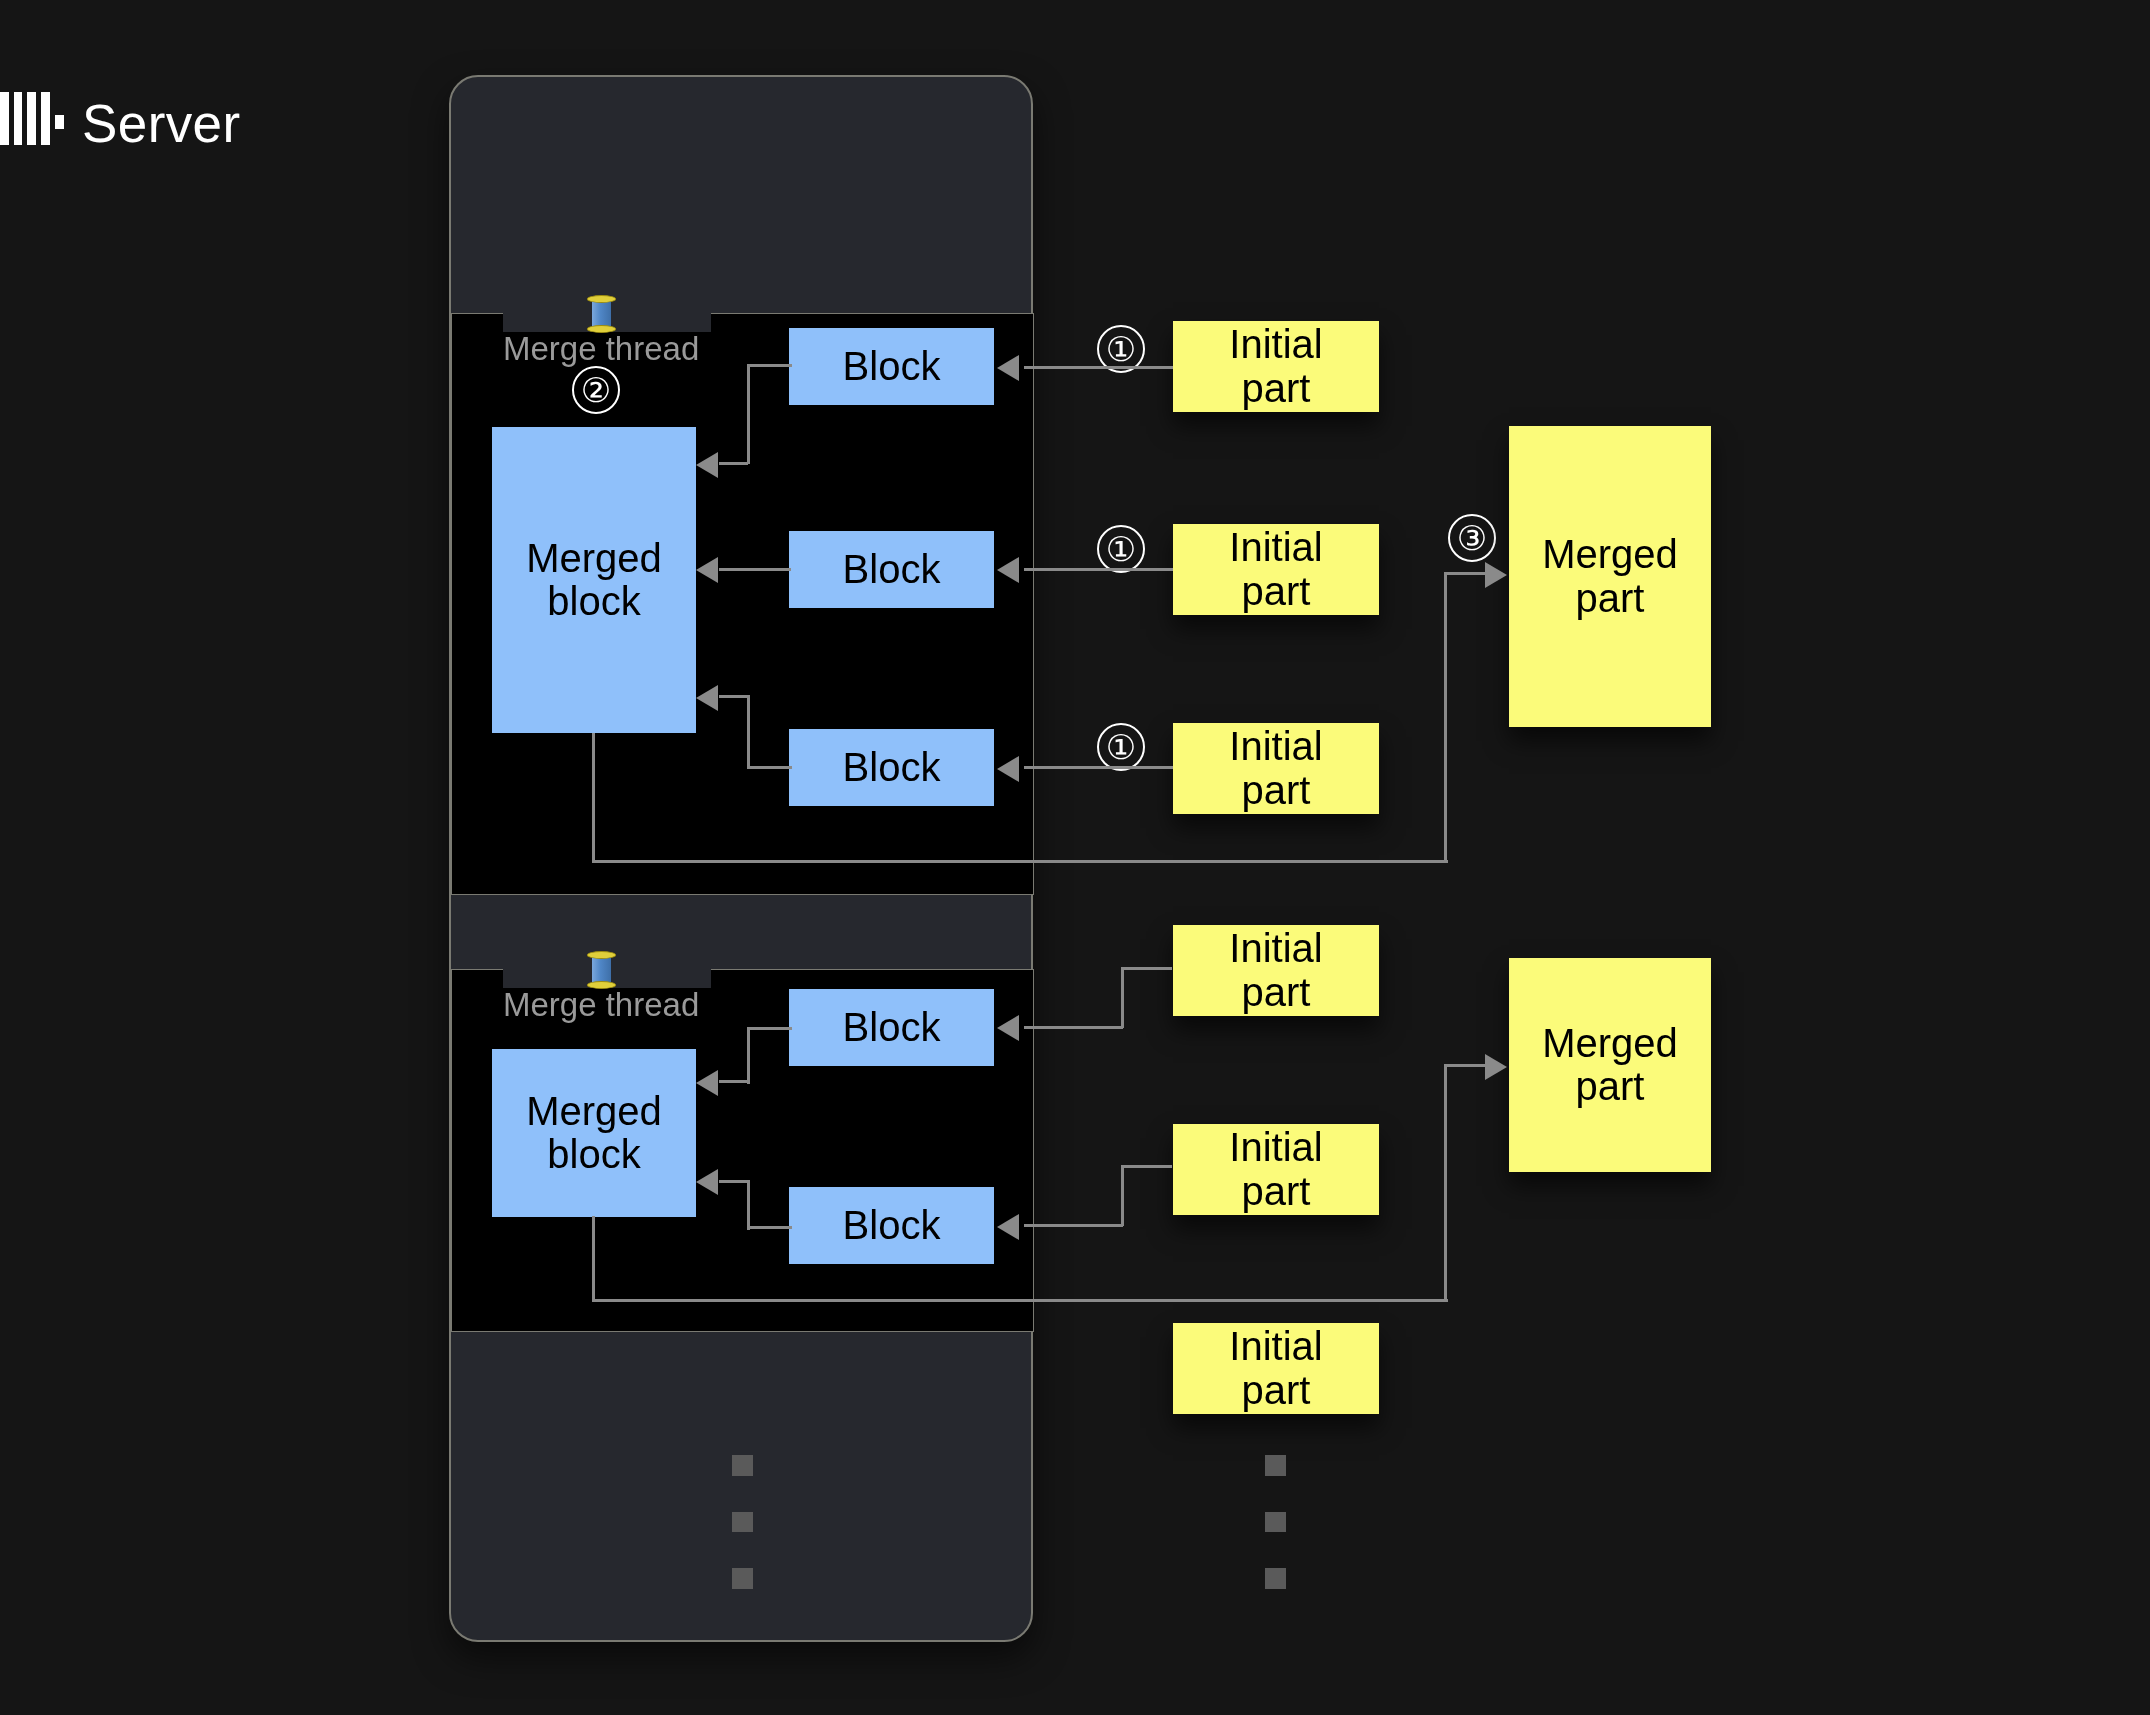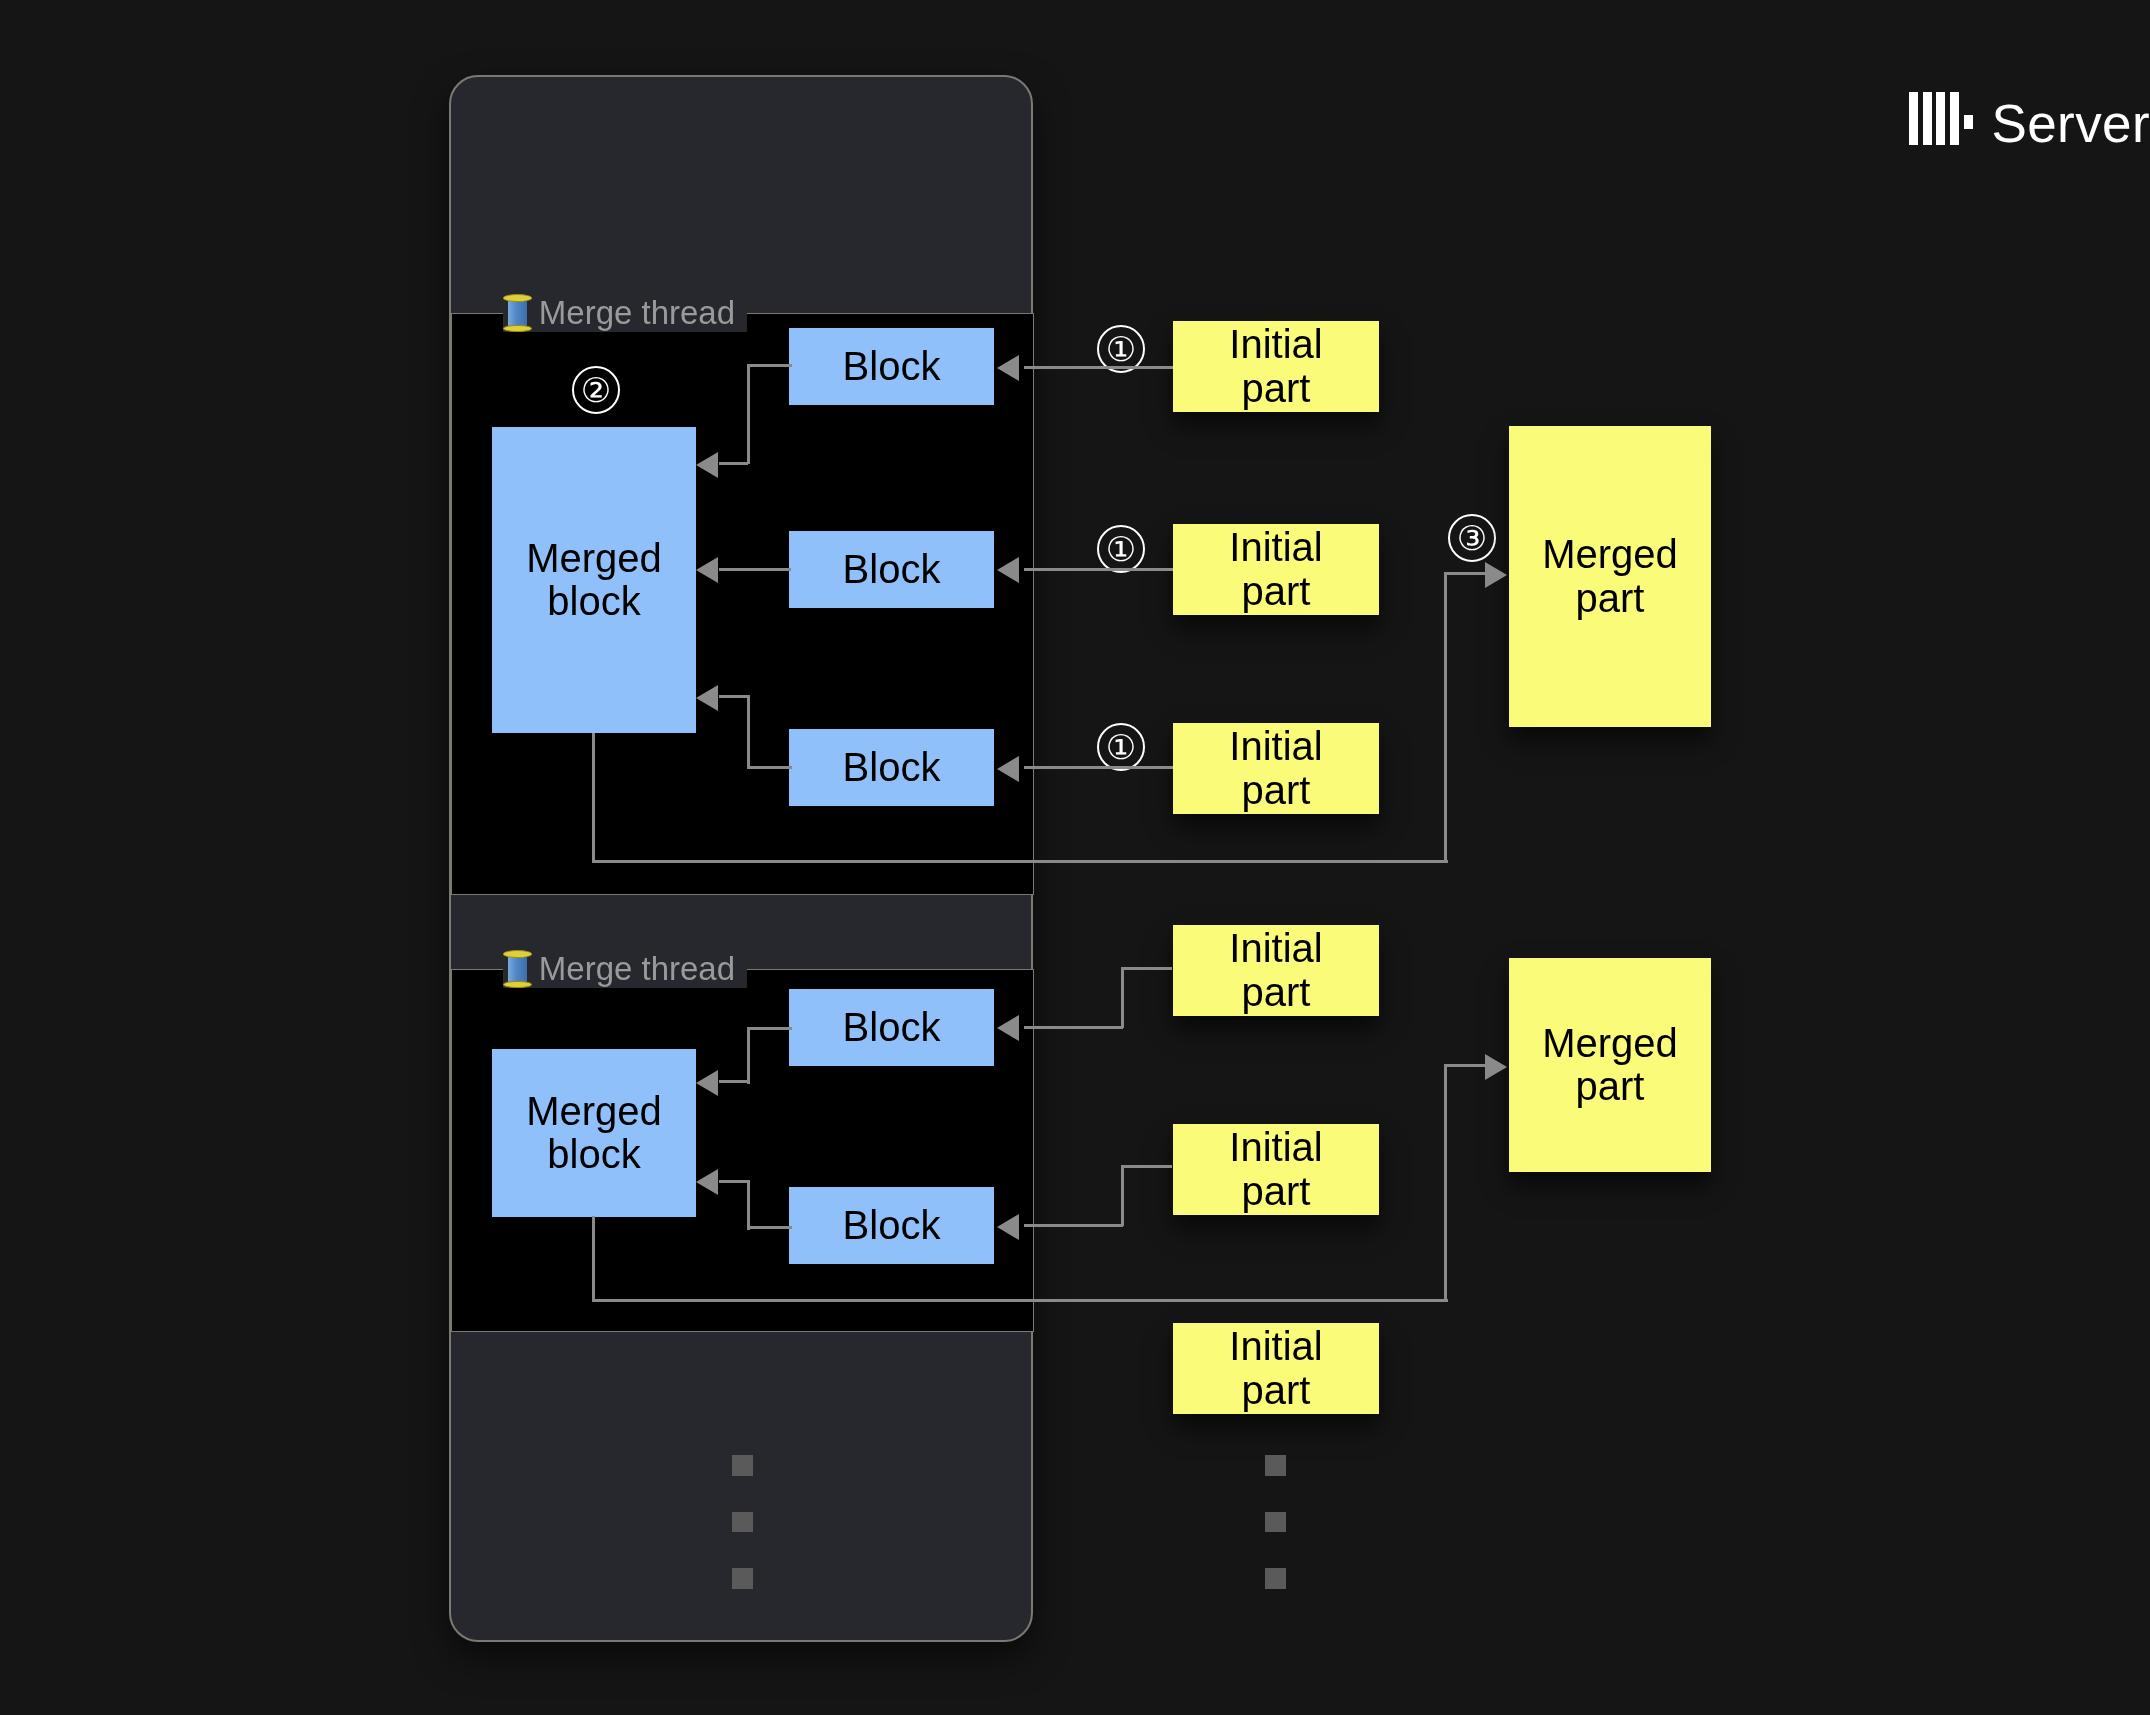--- a/index.html
+++ b/index.html
@@ -27,21 +27,21 @@
     border: 2.6px solid #7a7a72;
     border-radius: 29px;
     box-sizing: border-box;
     box-shadow: 0 15.4px 34px rgba(0,0,0,0.55);
   }
   .server-title {
     position: absolute;
     left: 0;
     top: 92px;
     width: 100%;
-    text-align: right;
+    text-align: left;
     color: #ffffff;
     font-size: 53px;
     letter-spacing: 0.4px;
     white-space: nowrap;
   }
   .ch-logo {
     display: inline-block;
     vertical-align: -3.4px;
     margin-right: 22px;
     position: relative;
@@ -77,20 +77,21 @@
     display: flex;
     align-items: center;
     gap: 6.8px;
     background: #26282E;
     padding: 0 12px 0 0;
     color: #9a9a9a;
     font-size: 33px;
     white-space: nowrap;
     height: 38px;
     line-height: 38px;
+    flex-direction: column;
   }
   .thread-label.l1 { left: 503px; top: 294px; }
   .thread-label.l2 { left: 503px; top: 950px; }
   .spool-icon {
     position: relative;
     width: 29px;
     height: 39px;
     display: inline-block;
     flex: 0 0 29px;
   }

